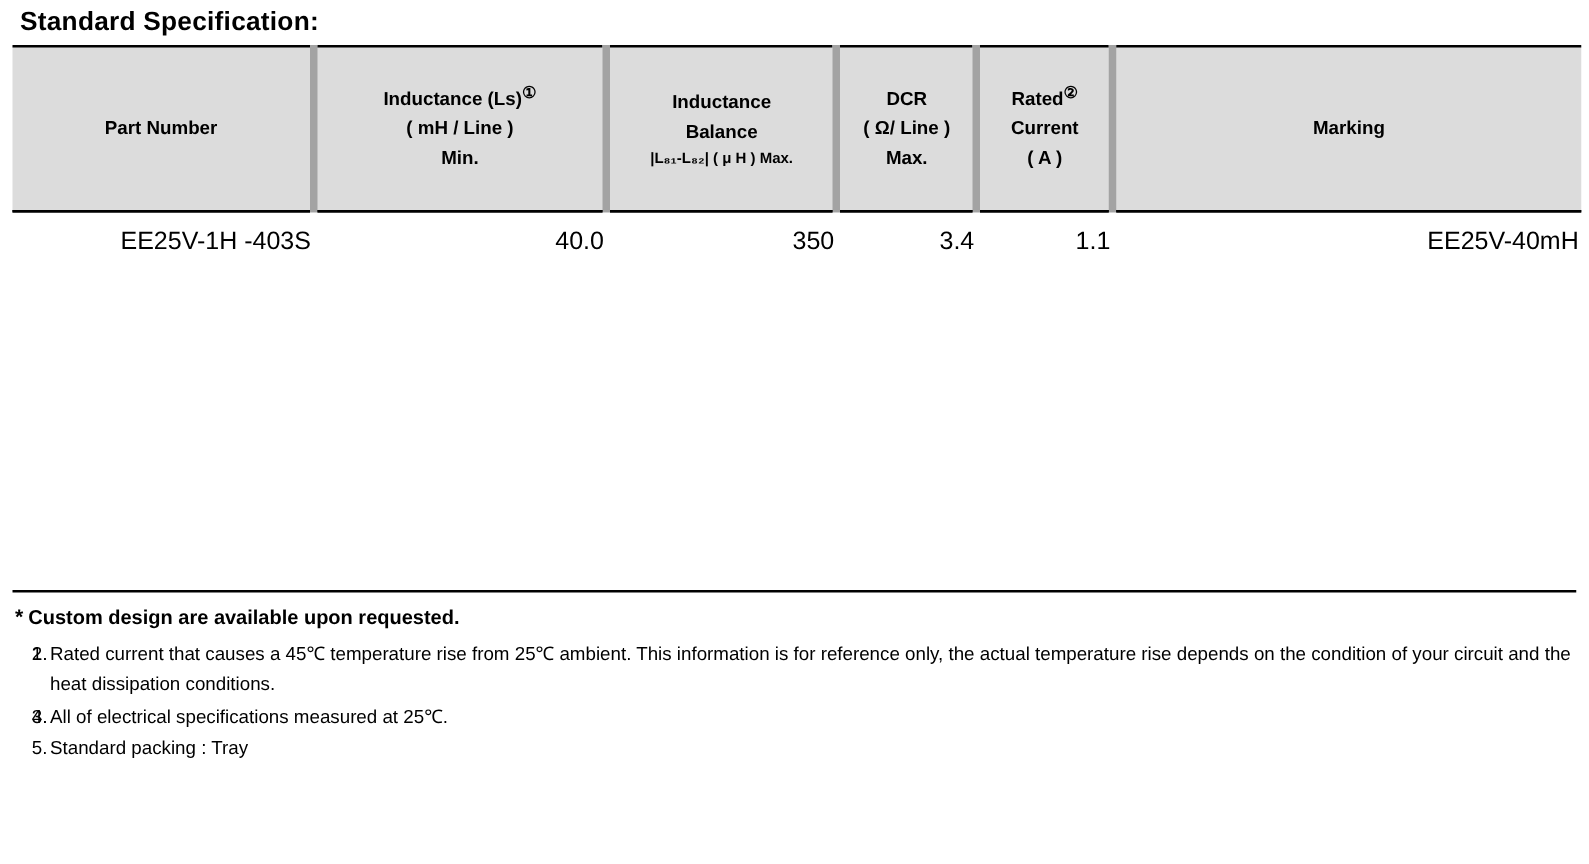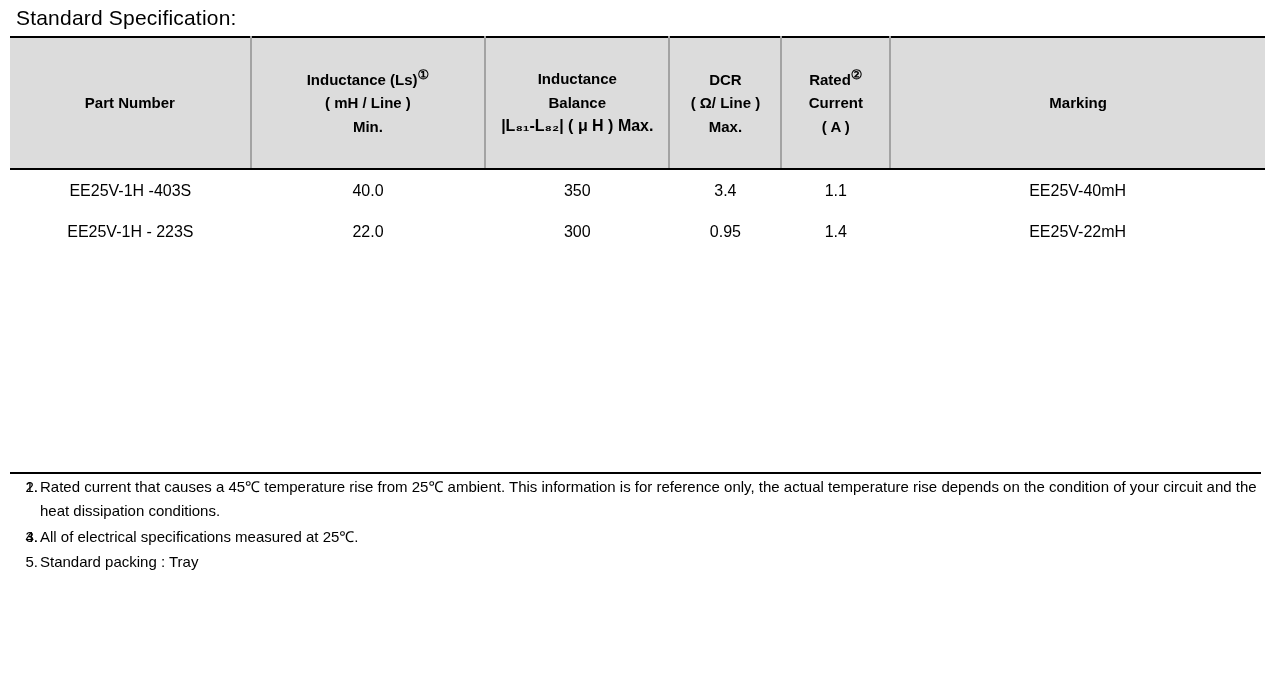--- a/index.html
+++ b/index.html
@@ -17,55 +17,55 @@
   }
   .page {
     position: relative;
     width: 1271px;
     height: 691px;
     box-sizing: border-box;
     padding: 0 8px;
   }
   .doc-title {
     font-size: 21px;
-    font-weight: normal;
+    font-weight: bold;
     margin: 6px 0 6px 8px;
     letter-spacing: 0.2px;
   }
   table.spec {
     width: 1255px;
     border-collapse: collapse;
     table-layout: fixed;
     margin: 0 0 0 2px;
   }
   table.spec thead th {
     background: #dcdcdc;
-    border-right: 2px solid #a3a3a3;
+    border-right: 6px solid #a3a3a3;
     border-top: 2px solid #000000;
     border-bottom: 2px solid #000000;
     font-size: 15px;
     font-weight: bold;
     text-align: center;
     vertical-align: middle;
     padding: 6px 2px;
     height: 118px;
     line-height: 1.55;
   }
   table.spec thead th:last-child {
     border-right: none;
   }
   table.spec tbody td {
-    font-size: 16px;
-    text-align: center;
+    font-size: 20px;
+    text-align: right;
     padding: 12px 2px 11px 2px;
     border: none;
     background: #ffffff;
   }
   .hdr-line { display: block; }
-  .hdr-line.small { font-size: 16px; }
+  .hdr-line.small { font-size: 12px; }
   sup.circ {
     font-size: 13px;
     vertical-align: super;
     line-height: 0;
   }
   .rule-bottom {
     position: absolute;
     left: 10px;
     right: 10px;
     height: 0;
@@ -154,34 +154,29 @@
     </thead>
     <tbody>
       <tr>
         <td>EE25V-1H -403S</td>
         <td>40.0</td>
         <td>350</td>
         <td>3.4</td>
         <td>1.1</td>
         <td>EE25V-40mH</td>
       </tr>
-      <tr>
-        <td>EE25V-1H - 223S</td>
-        <td>22.0</td>
-        <td>300</td>
-        <td>0.95</td>
-        <td>1.4</td>
-        <td>EE25V-22mH</td>
-      </tr>
     </tbody>
   </table>
 
   <div class="rule-bottom" style="top:466px;"></div>
 
   <div class="notes-wrap">
+    <div class="custom-note">
+      <span class="star">*</span><span>Custom design are available upon requested.</span>
+    </div>
     <ol class="notes">
       <li>
         <span class="num">1.</span>
       </li>
       <li>
         <span class="num">2.</span>
         <span>Rated current that causes a 45℃ temperature rise from 25℃ ambient. This information is for reference only,  the actual temperature rise depends on the condition of your circuit and the heat dissipation conditions.</span>
       </li>
       <li>
         <span class="num">3.</span>

